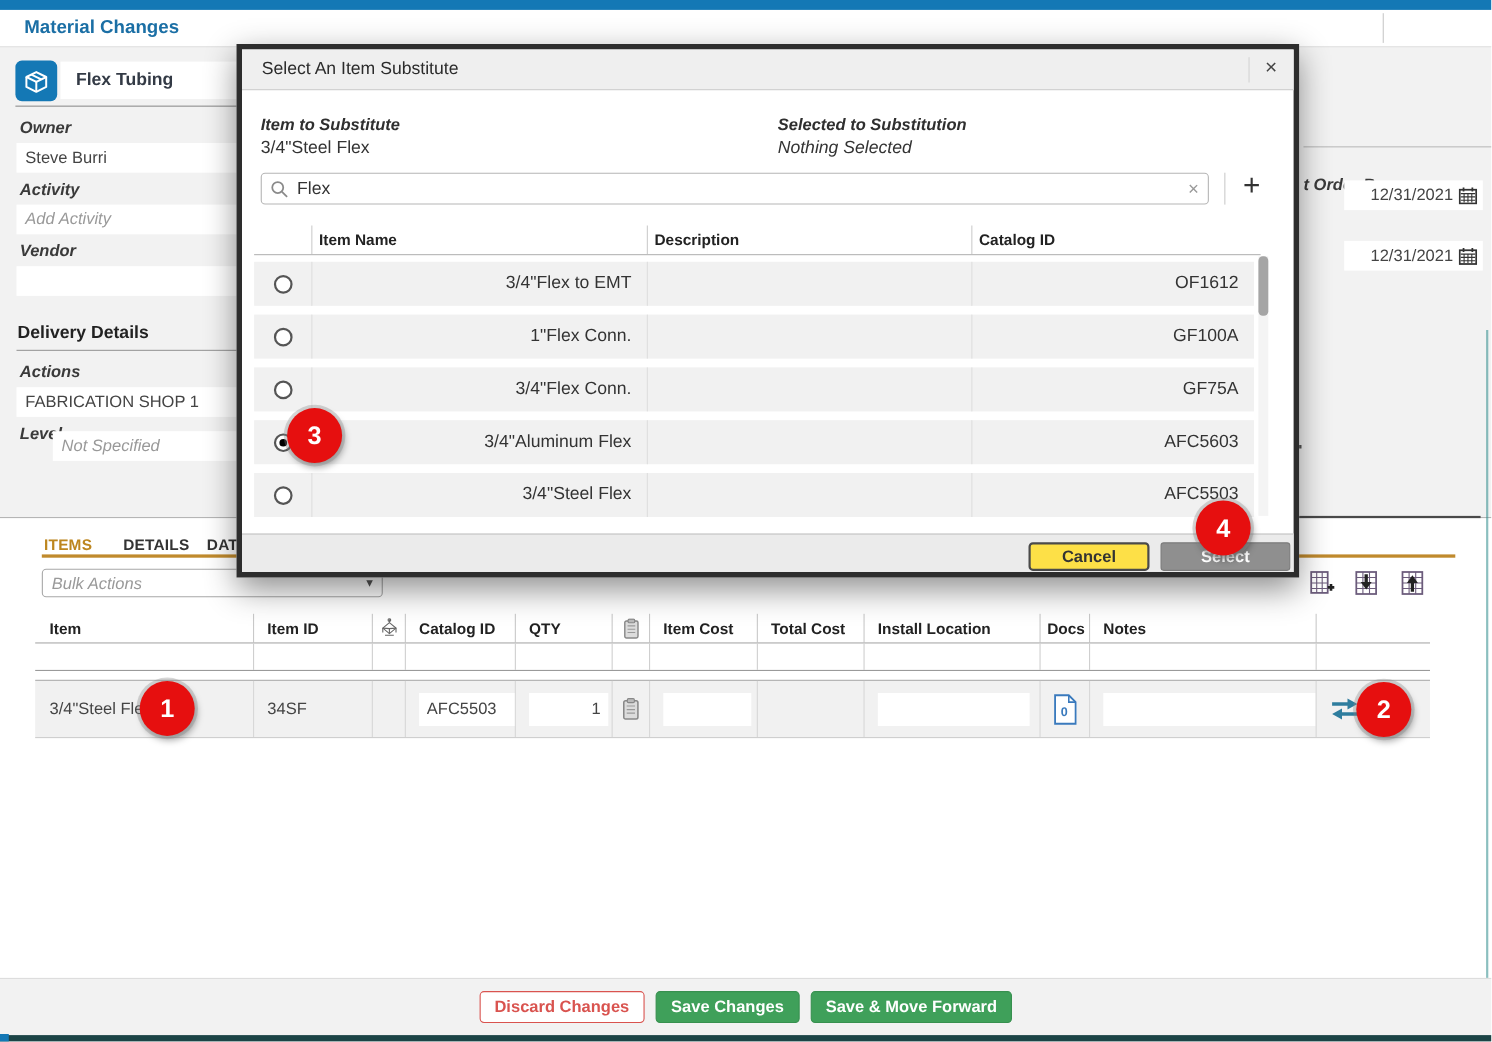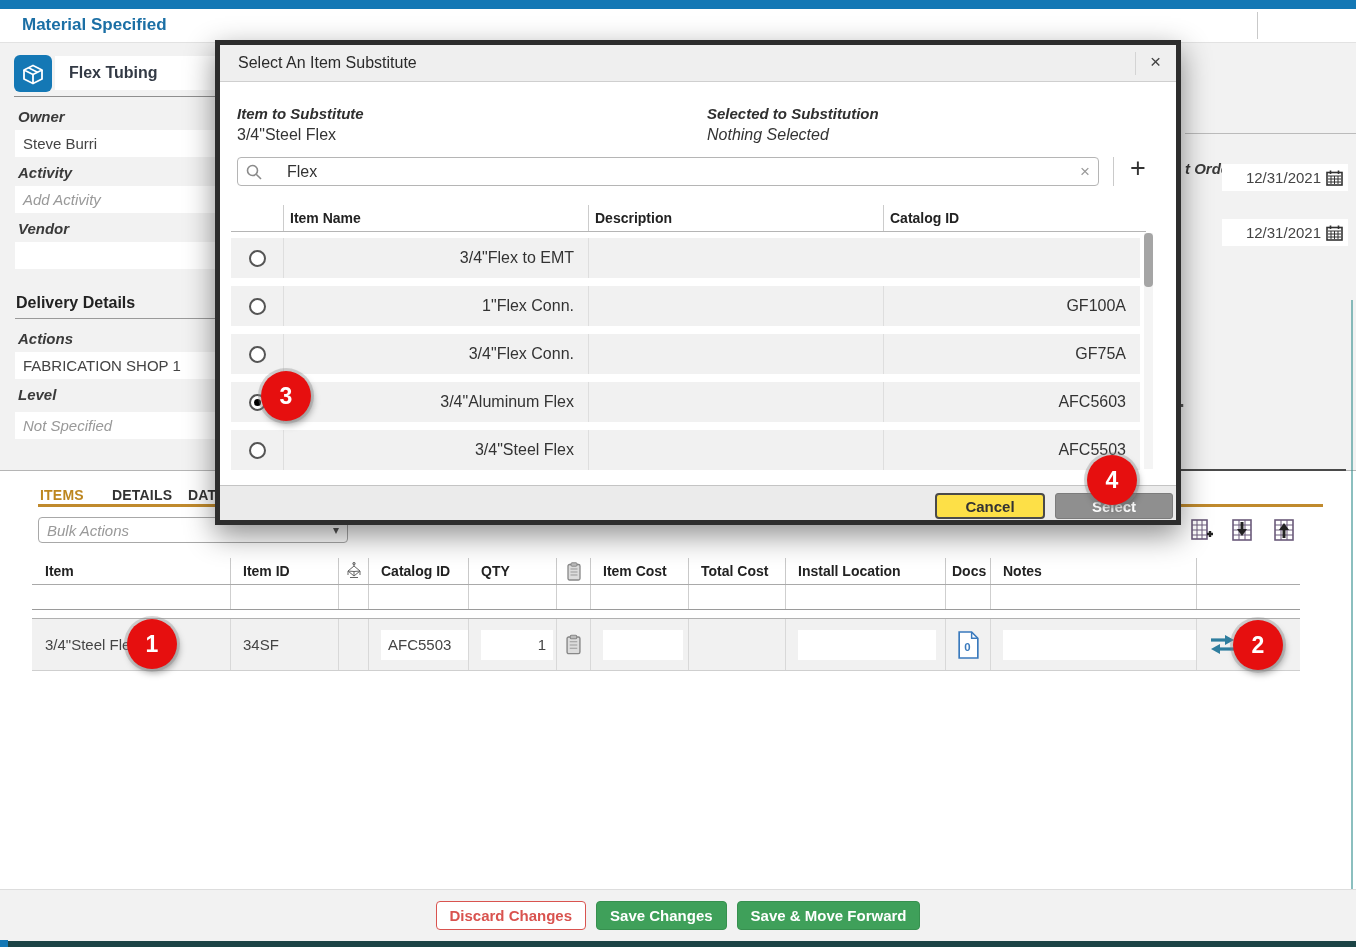--- a/index.html
+++ b/index.html
@@ -66,21 +66,21 @@
   .bottom-blue { position:absolute; left:0; top:940px; width:8px; height:7px; background:#1478b5; }
 
   
   .modal { position:absolute; left:215px; top:40px; width:966px; height:485px; background:#fff; border:5px solid #2d2d2d; box-shadow:0 10px 28px rgba(0,0,0,.45); z-index:100; }
   .modal-titlebar { position:absolute; left:0; top:0; width:956px; height:37px; background:#efefef; border-bottom:1px solid #cfcfcf; }
   .modal-title { position:absolute; left:18px; top:9px; font-size:16px; font-weight:normal; color:#2b2b2b; }
   .modal-close-divider { position:absolute; left:915px; top:7px; width:1px; height:23px; background:#d4d4d4; }
   .modal-close { position:absolute; left:930px; top:6px; font-size:19px; color:#444; cursor:pointer; }
   .m-lbl { position:absolute; font-size:15px; font-weight:bold; font-style:italic; color:#2f2f2f; }
   .m-val { position:absolute; font-size:16px; color:#333; }
-  .search-wrap { position:absolute; left:17px; top:112px; width:862px; height:29px; border:1px solid #b5b5b5; border-radius:4px; background:#fff; display:flex; align-items:center; padding:0 8px; gap:25px; }
+  .search-wrap { position:absolute; left:17px; top:112px; width:862px; height:29px; border:1px solid #b5b5b5; border-radius:4px; background:#fff; display:flex; align-items:center; padding:0 8px; gap:8px; }
   .search-text { font-size:16px; color:#333; flex:1; }
   .search-clear { color:#9a9a9a; font-size:17px; cursor:pointer; }
   .search-divider { position:absolute; left:893px; top:112px; width:1px; height:29px; background:#cacaca; }
   .modal-add { position:absolute; left:905px; top:108px; font-size:27px; font-weight:400; color:#333; cursor:pointer; width:26px; text-align:center; }
   .m-grid { display:grid; grid-template-columns:52px 305px 295px 257px; }
   .m-head { position:absolute; left:11px; top:160px; width:909px; height:26px; }
   .m-head > div { font-size:14px; font-weight:bold; color:#222; display:flex; align-items:center; padding-left:6px; border-left:1px solid #ccc; }
   .m-head > div:first-child { border-left:none; }
   .m-head-underline { position:absolute; left:11px; top:186px; width:915px; height:1px; background:#b5b5b5; }
   .m-row { position:absolute; left:11px; width:909px; height:40px; background:#f1f1f1; }
@@ -98,21 +98,21 @@
 
   
   .badge { position:absolute; width:50px; height:50px; border-radius:50%; background:#e60f0f; color:#fff; font-size:23px; font-weight:bold; display:flex; align-items:center; justify-content:center; z-index:200; box-shadow:0 0 0 3px rgba(140,140,140,.35), 2px 4px 7px rgba(0,0,0,.35); }
 </style>
 </head>
 <body>
 
 <div class="page">
 
   <div class="topbar"></div>
-  <div class="nav-title">Material Specified</div>
+  <div class="nav-title">Material Changes</div>
   <div class="nav-divider"></div>
   <div class="gray-panel"></div>
   <div class="white-section"></div>
   <div class="section-split"></div>
   <div class="section-split-dark"></div>
   <div class="right-edge-line"></div>
 
   <div class="record-icon">
     <svg width="26" height="26" viewBox="0 0 26 26">
         <g fill="none" stroke="#fff" stroke-width="1.8" stroke-linejoin="round">
@@ -145,21 +145,21 @@
 
   <div class="delivery-hdr">Delivery Details</div>
   <div class="delivery-underline"></div>
 
   <div class="side-lbl" style="top:330px;">Actions</div>
   <div class="side-field" style="top:352px;">
       <span>FABRICATION SHOP 1</span>
     </div>
 
   <div class="side-lbl" style="top:386px;">Level</div>
-  <div class="side-field" style="top:412px;">
+  <div class="side-field" style="top:392px;margin-left:33px;">
       <span class="ph">Not Specified</span>
     </div>
 
   <div class="order-top-line"></div>
   <div class="order-lbl">t Order By</div>
   <div class="date-field" style="top:164px;">
     <span>12/31/2021</span>
     <svg width="17" height="16" viewBox="0 0 17 16">
         <rect x="1" y="2.5" width="15" height="12.5" fill="#fff" stroke="#333" stroke-width="1.6"></rect>
         <line x1="4.5" y1="0.5" x2="4.5" y2="4" stroke="#333" stroke-width="1.6"></line>
@@ -346,20 +346,23 @@
     <div class="m-grid m-row" style="top:193px;">
       <div>
           <span class="radio"></span>
         </div>
       <div class="m-name">
           <span>3/4"Flex to EMT</span>
         </div>
       <div>
           <span></span>
         </div>
+      <div class="m-cat">
+          <span>OF1612</span>
+        </div>
     </div>
     <div class="m-grid m-row" style="top:241px;">
       <div>
           <span class="radio"></span>
         </div>
       <div class="m-name">
           <span>1"Flex Conn.</span>
         </div>
       <div>
           <span></span>

